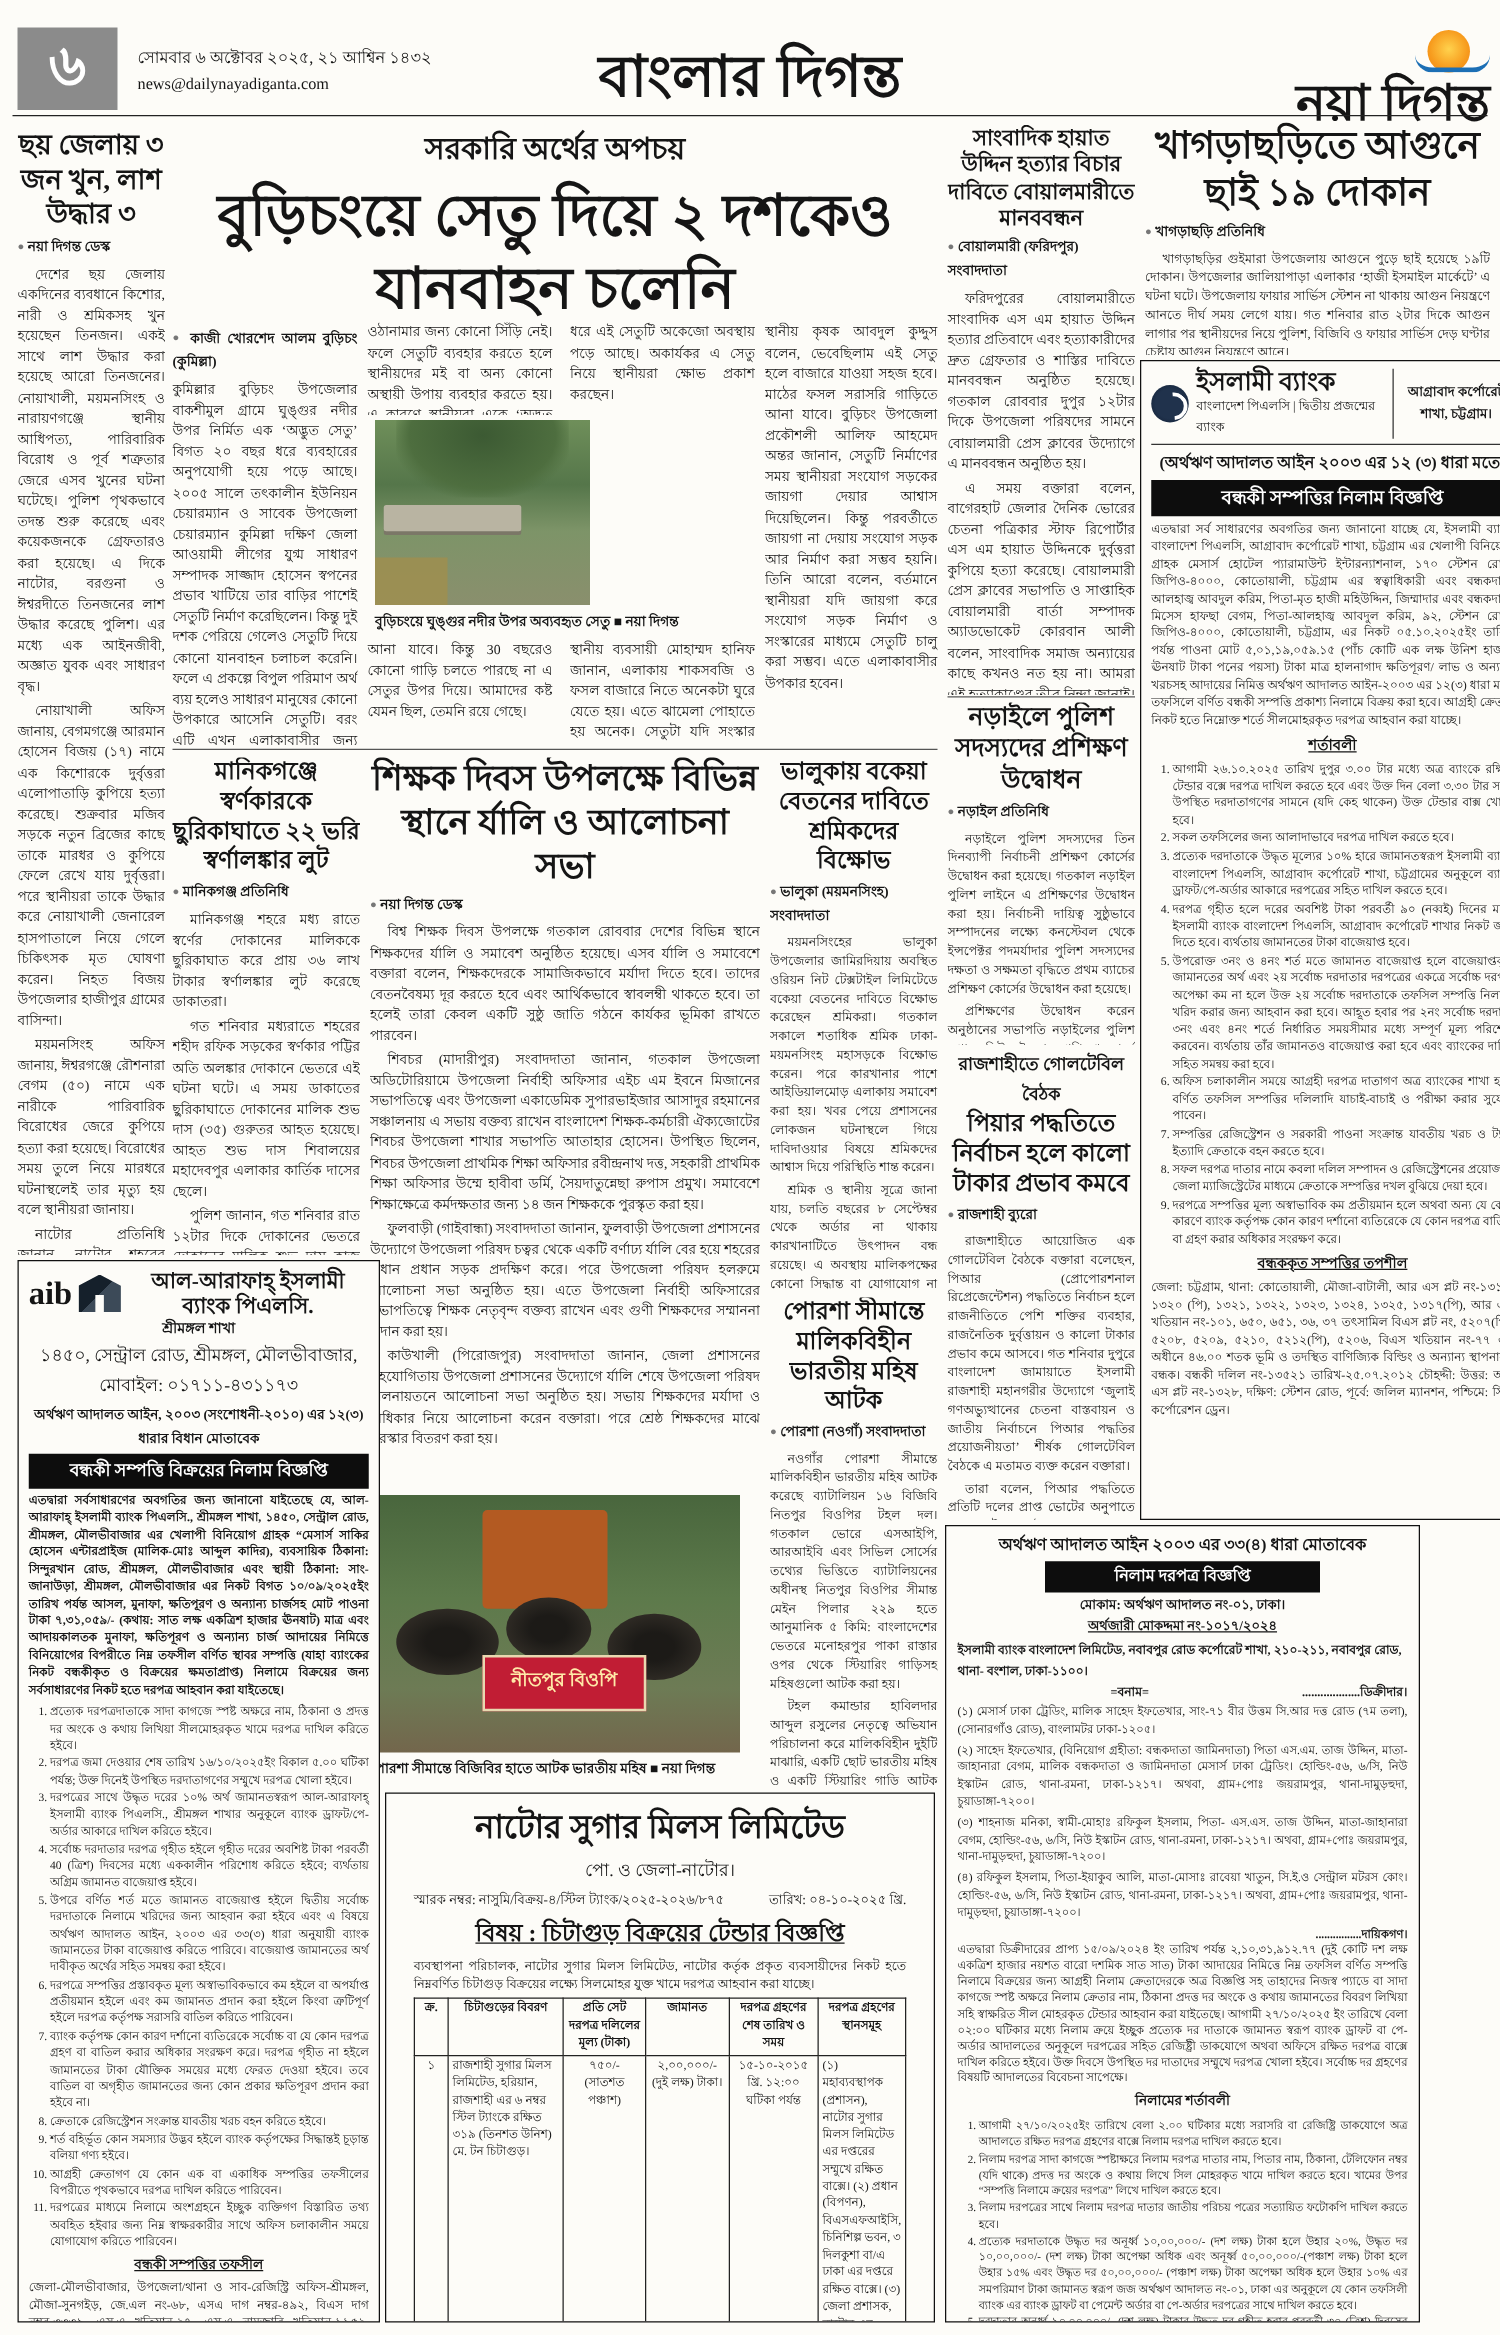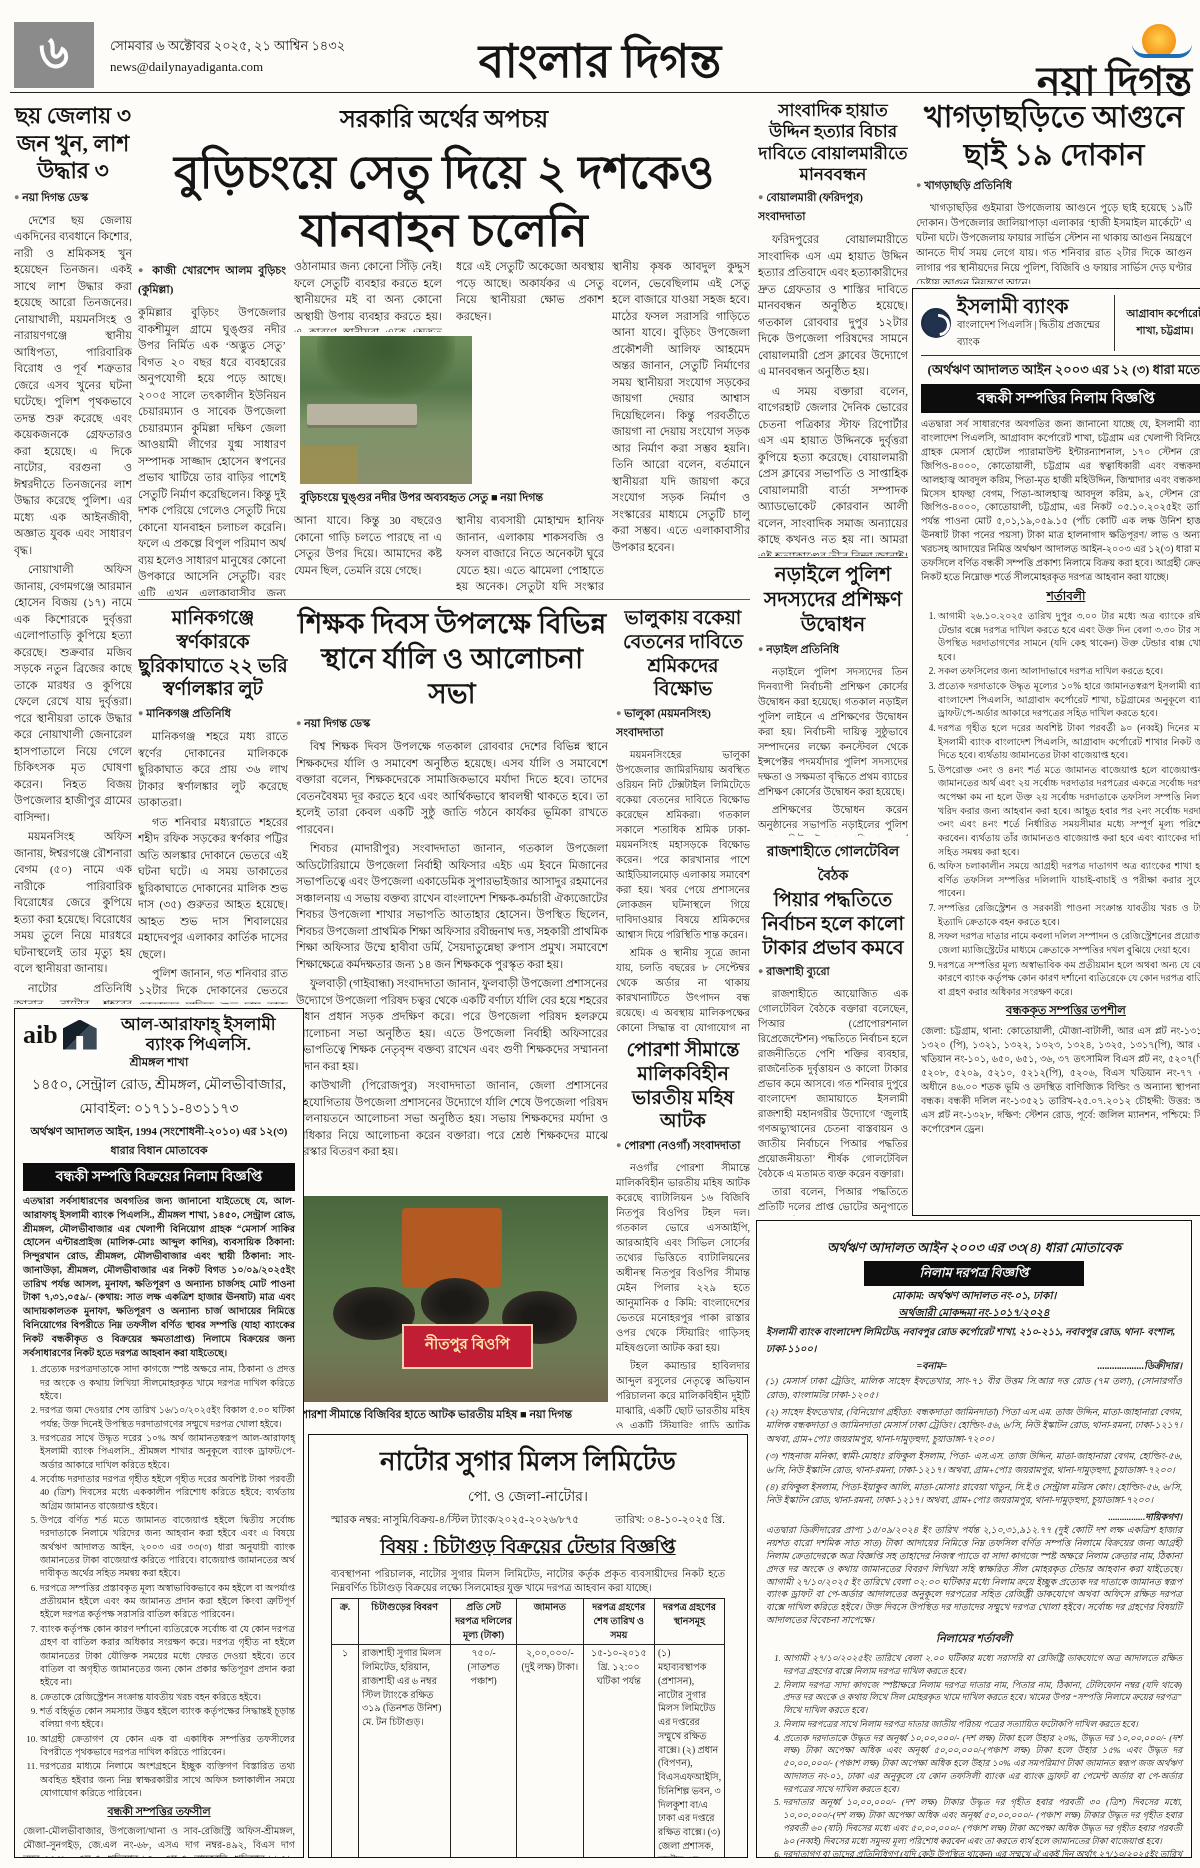--- a/index.html
+++ b/index.html
@@ -214,21 +214,21 @@
 
   <div class="abs clip" style="left:616px;top:1038px;width:134px;height:390px;">
     <h2 class="hl" style="font-size:19px;">পোরশা সীমান্তে মালিকবিহীন ভারতীয় মহিষ আটক</h2>
     <div class="byline"><span class="dot">●</span> <span>পোরশা (নওগাঁ) সংবাদদাতা</span></div>
     <div class="just body-xs">
       <p>নওগাঁর পোরশা সীমান্তে মালিকবিহীন ভারতীয় মহিষ আটক করেছে ব্যাটালিয়ন ১৬ বিজিবি নিতপুর বিওপির টহল দল। গতকাল ভোরে এসআইপি, আরআইবি এবং সিভিল সোর্সের তথ্যের ভিত্তিতে ব্যাটালিয়নের অধীনস্থ নিতপুর বিওপির সীমান্ত মেইন পিলার ২২৯ হতে আনুমানিক ৫ কিমি: বাংলাদেশের ভেতরে মনোহরপুর পাকা রাস্তার ওপর থেকে স্টিয়ারিং গাড়িসহ মহিষগুলো আটক করা হয়।</p>
       <p>টহল কমান্ডার হাবিলদার আব্দুল রসুলের নেতৃত্বে অভিযান পরিচালনা করে মালিকবিহীন দুইটি মাঝারি, একটি ছোট ভারতীয় মহিষ ও একটি স্টিয়ারিং গাড়ি আটক করেন। বিজিবি কোম্পানি কমান্ডার সুবেদার মাহফুজুর রহমান ঘটনার সত্যতা নিশ্চিত করেন এবং আটককৃত ভারতীয় মহিষ তিনটি ও স্টিয়ারিং গাড়ি কাস্টমে জমা করা হয়েছে বলে জানান।</p>
     </div>
   </div>
 
-  <div class="abs photo2" style="left:296px;top:1196px;width:312px;height:206px;">
+  <div class="abs photo2" style="left:280px;top:1196px;width:312px;height:206px;">
     <div class="truck"></div>
     <div class="b1"></div>
     <div class="b2"></div>
     <div class="b3"></div>
     <div class="redbanner">নীতপুর বিওপি</div>
   </div>
   <div class="abs caption" style="left:296px;top:1406px;width:312px;">পোরশা সীমান্তে বিজিবির হাতে আটক ভারতীয় মহিষ ■ নয়া দিগন্ত</div>
 
   <div class="abs box clip" style="left:308px;top:1434px;width:440px;height:424px;padding:6px 22px;box-sizing:border-box;">
     <div class="center" style="font-size:26px;font-weight:bold;">নাটোর সুগার মিলস লিমিটেড</div>
@@ -255,21 +255,21 @@
         <td class="center">৭৫০/- (সাতশত পঞ্চাশ)</td>
         <td class="center">২,০০,০০০/- (দুই লক্ষ) টাকা।</td>
         <td class="center">১৫-১০-২০১৫ খ্রি. ১২:০০ ঘটিকা পর্যন্ত</td>
         <td>(১) মহাব্যবস্থাপক (প্রশাসন), নাটোর সুগার মিলস লিমিটেড এর দপ্তরের সম্মুখে রক্ষিত বাক্সে। (২) প্রধান (বিপণন), বিএসএফআইসি, চিনিশিল্প ভবন, ৩ দিলকুশা বা/এ ঢাকা এর দপ্তরে রক্ষিত বাক্সে। (৩) জেলা প্রশাসক, নাটোর এর কার্যালয়ে রক্ষিত বাক্সে।</td>
       </tr>
     </tbody>
       </table>
 
   </div>
 
-  <div class="abs box clip" style="left:756px;top:1220px;width:436px;height:638px;padding:17px 9px;box-sizing:border-box;font-style:italic;">
+  <div class="abs box clip" style="left:756px;top:1220px;width:380px;height:638px;padding:5px 9px;box-sizing:border-box;">
     <div class="center" style="font-weight:bold;font-size:13px;">অর্থঋণ আদালত আইন ২০০৩ এর ৩৩(৪) ধারা মোতাবেক</div>
     <div class="banner" style="font-size:13px;width:220px;margin:2px auto;">নিলাম দরপত্র বিজ্ঞপ্তি</div>
     <div class="center" style="font-weight:bold;font-size:10.5px;">মোকাম: অর্থঋণ আদালত নং-০১, ঢাকা।</div>
     <div class="center" style="font-weight:bold;font-size:10.5px;text-decoration:underline;">অর্থজারী মোকদ্দমা নং-১০১৭/২০২৪</div>
     <div style="display:flex;justify-content:space-between;font-size:9.8px;font-weight:bold;margin-top:2px;">
       <span style="flex:1;">ইসলামী ব্যাংক বাংলাদেশ লিমিটেড, নবাবপুর রোড কর্পোরেট শাখা, ২১০-২১১, নবাবপুর রোড, থানা- বংশাল, ঢাকা-১১০০।</span>
     </div>
     <div style="display:flex;justify-content:space-between;font-size:9.8px;font-weight:bold;">
       <span class="center" style="flex:1;">=বনাম=</span>
       <span>...................ডিক্রীদার।</span>
@@ -296,21 +296,21 @@
   </div>
 
   <div class="abs box clip" style="left:14px;top:1008px;width:290px;height:850px;padding:6px 8px;box-sizing:border-box;">
     <div style="display:flex;align-items:center;gap:5px;">
       <span style="font-size:26px;font-weight:bold;line-height:1;">aib</span>
       <span class="aib-mark"></span>
       <div style="flex:1;text-align:center;font-size:17px;font-weight:bold;line-height:1.15;">আল-আরাফাহ্ ইসলামী ব্যাংক পিএলসি.</div>
     </div>
     <div class="center" style="font-weight:bold;font-size:11.5px;">শ্রীমঙ্গল শাখা</div>
     <div class="center" style="font-size:14px;">১৪৫০, সেন্ট্রাল রোড, শ্রীমঙ্গল, মৌলভীবাজার, মোবাইল: ০১৭১১-৪৩১১৭৩</div>
-    <div class="center" style="font-weight:bold;font-size:10.8px;margin:2px 0;">অর্থঋণ আদালত আইন, 1994 (সংশোধনী-২০১০) এর ১২(৩) ধারার বিধান মোতাবেক</div>
+    <div class="center" style="font-weight:bold;font-size:10.8px;margin:2px 0;">অর্থঋণ আদালত আইন, ২০০৩ (সংশোধনী-২০১০) এর ১২(৩) ধারার বিধান মোতাবেক</div>
     <div class="banner" style="font-size:14px;">বন্ধকী সম্পত্তি বিক্রয়ের নিলাম বিজ্ঞপ্তি</div>
     <p class="np just" style="font-size:9.5px;font-weight:bold;line-height:1.45;margin-top:4px;">এতদ্বারা সর্বসাধারণের অবগতির জন্য জানানো যাইতেছে যে, আল-আরাফাহ্ ইসলামী ব্যাংক পিএলসি., শ্রীমঙ্গল শাখা, ১৪৫০, সেন্ট্রাল রোড, শ্রীমঙ্গল, মৌলভীবাজার এর খেলাপী বিনিয়োগ গ্রাহক “মেসার্স সাকির হোসেন এন্টারপ্রাইজ (মালিক-মোঃ আব্দুল কাদির), ব্যবসায়িক ঠিকানা: সিন্দুরখান রোড, শ্রীমঙ্গল, মৌলভীবাজার এবং স্থায়ী ঠিকানা: সাং-জানাউড়া, শ্রীমঙ্গল, মৌলভীবাজার এর নিকট বিগত ১০/০৯/২০২৫ইং তারিখ পর্যন্ত আসল, মুনাফা, ক্ষতিপূরণ ও অন্যান্য চার্জসহ মোট পাওনা টাকা ৭,৩১,০৫৯/- (কথায়: সাত লক্ষ একত্রিশ হাজার ঊনষাট) মাত্র এবং আদায়কালতক মুনাফা, ক্ষতিপূরণ ও অন্যান্য চার্জ আদায়ের নিমিত্তে বিনিয়োগের বিপরীতে নিম্ন তফসীল বর্ণিত স্থাবর সম্পত্তি (যাহা ব্যাংকের নিকট বন্ধকীকৃত ও বিক্রয়ের ক্ষমতাপ্রাপ্ত) নিলামে বিক্রয়ের জন্য সর্বসাধারণের নিকট হতে দরপত্র আহবান করা যাইতেছে।</p>
     <ol class="cond" style="font-size:9.2px;">
       <li>প্রত্যেক দরপত্রদাতাকে সাদা কাগজে স্পষ্ট অক্ষরে নাম, ঠিকানা ও প্রদত্ত দর অংকে ও কথায় লিখিয়া সীলমোহরকৃত খামে দরপত্র দাখিল করিতে হইবে।</li>
       <li>দরপত্র জমা দেওয়ার শেষ তারিখ ১৬/১০/২০২৫ইং বিকাল ৫.০০ ঘটিকা পর্যন্ত; উক্ত দিনেই উপস্থিত দরদাতাগণের সম্মুখে দরপত্র খোলা হইবে।</li>
       <li>দরপত্রের সাথে উদ্ধৃত দরের ১০% অর্থ জামানতস্বরূপ আল-আরাফাহ্ ইসলামী ব্যাংক পিএলসি., শ্রীমঙ্গল শাখার অনুকূলে ব্যাংক ড্রাফট/পে-অর্ডার আকারে দাখিল করিতে হইবে।</li>
       <li>সর্বোচ্চ দরদাতার দরপত্র গৃহীত হইলে গৃহীত দরের অবশিষ্ট টাকা পরবর্তী 40 (ত্রিশ) দিবসের মধ্যে এককালীন পরিশোধ করিতে হইবে; ব্যর্থতায় অগ্রিম জামানত বাজেয়াপ্ত হইবে।</li>
       <li>উপরে বর্ণিত শর্ত মতে জামানত বাজেয়াপ্ত হইলে দ্বিতীয় সর্বোচ্চ দরদাতাকে নিলামে খরিদের জন্য আহবান করা হইবে এবং এ বিষয়ে অর্থঋণ আদালত আইন, ২০০৩ এর ৩৩(৩) ধারা অনুযায়ী ব্যাংক জামানতের টাকা বাজেয়াপ্ত করিতে পারিবে। বাজেয়াপ্ত জামানতের অর্থ দাবীকৃত অর্থের সহিত সমন্বয় করা হইবে।</li>
       <li>দরপত্রে সম্পত্তির প্রস্তাবকৃত মূল্য অস্বাভাবিকভাবে কম হইলে বা অপর্যাপ্ত প্রতীয়মান হইলে এবং কম জামানত প্রদান করা হইলে কিংবা ত্রুটিপূর্ণ হইলে দরপত্র কর্তৃপক্ষ সরাসরি বাতিল করিতে পারিবেন।</li>
       <li>ব্যাংক কর্তৃপক্ষ কোন কারণ দর্শানো ব্যতিরেকে সর্বোচ্চ বা যে কোন দরপত্র গ্রহণ বা বাতিল করার অধিকার সংরক্ষণ করে। দরপত্র গৃহীত না হইলে জামানতের টাকা যৌক্তিক সময়ের মধ্যে ফেরত দেওয়া হইবে। তবে বাতিল বা অগৃহীত জামানতের জন্য কোন প্রকার ক্ষতিপূরণ প্রদান করা হইবে না।</li>

